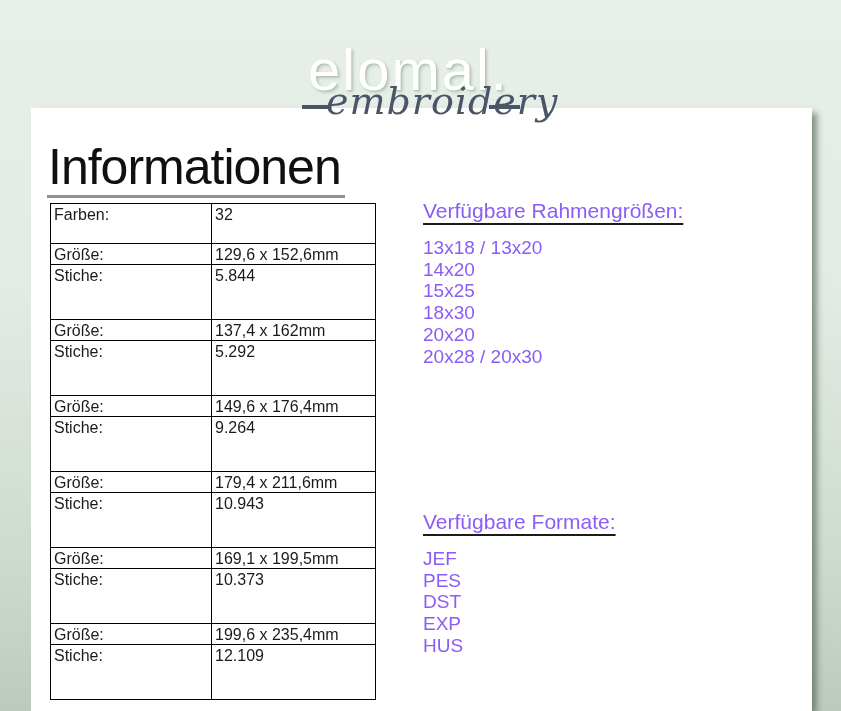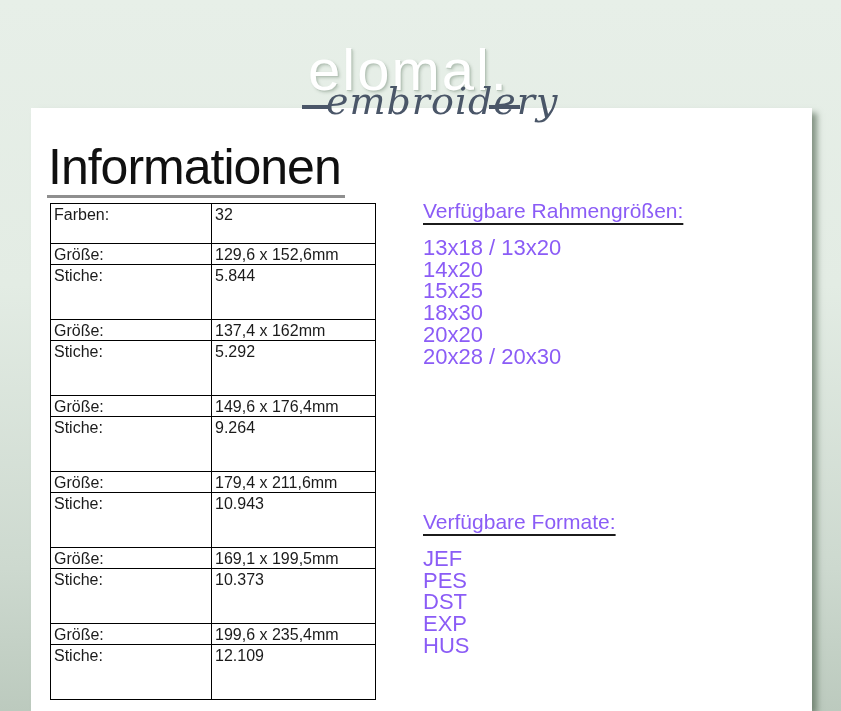--- a/index.html
+++ b/index.html
@@ -94,21 +94,21 @@
   .section.formats { left: 423px; top: 508px; }
   .section h2 {
     font-size: 21px;
     font-weight: 400;
     line-height: 28px;
     text-decoration: underline;
     text-decoration-thickness: 2px;
     text-underline-offset: 5px;
     text-decoration-color: #1b1b1b;
   }
-  .section .list { margin-top: 12px; font-size: 22px; line-height: 21.7px; }
+  .section .list { margin-top: 12px; font-size: 19px; line-height: 21.7px; }
 </style>
 </head>
 <body>
 
 <div class="paper"></div>
 
 <div class="wordmark">elomal.</div>
 <div class="logo-dash left"></div>
 <div class="logo-script">embroidery</div>
 <div class="logo-dash right"></div>

